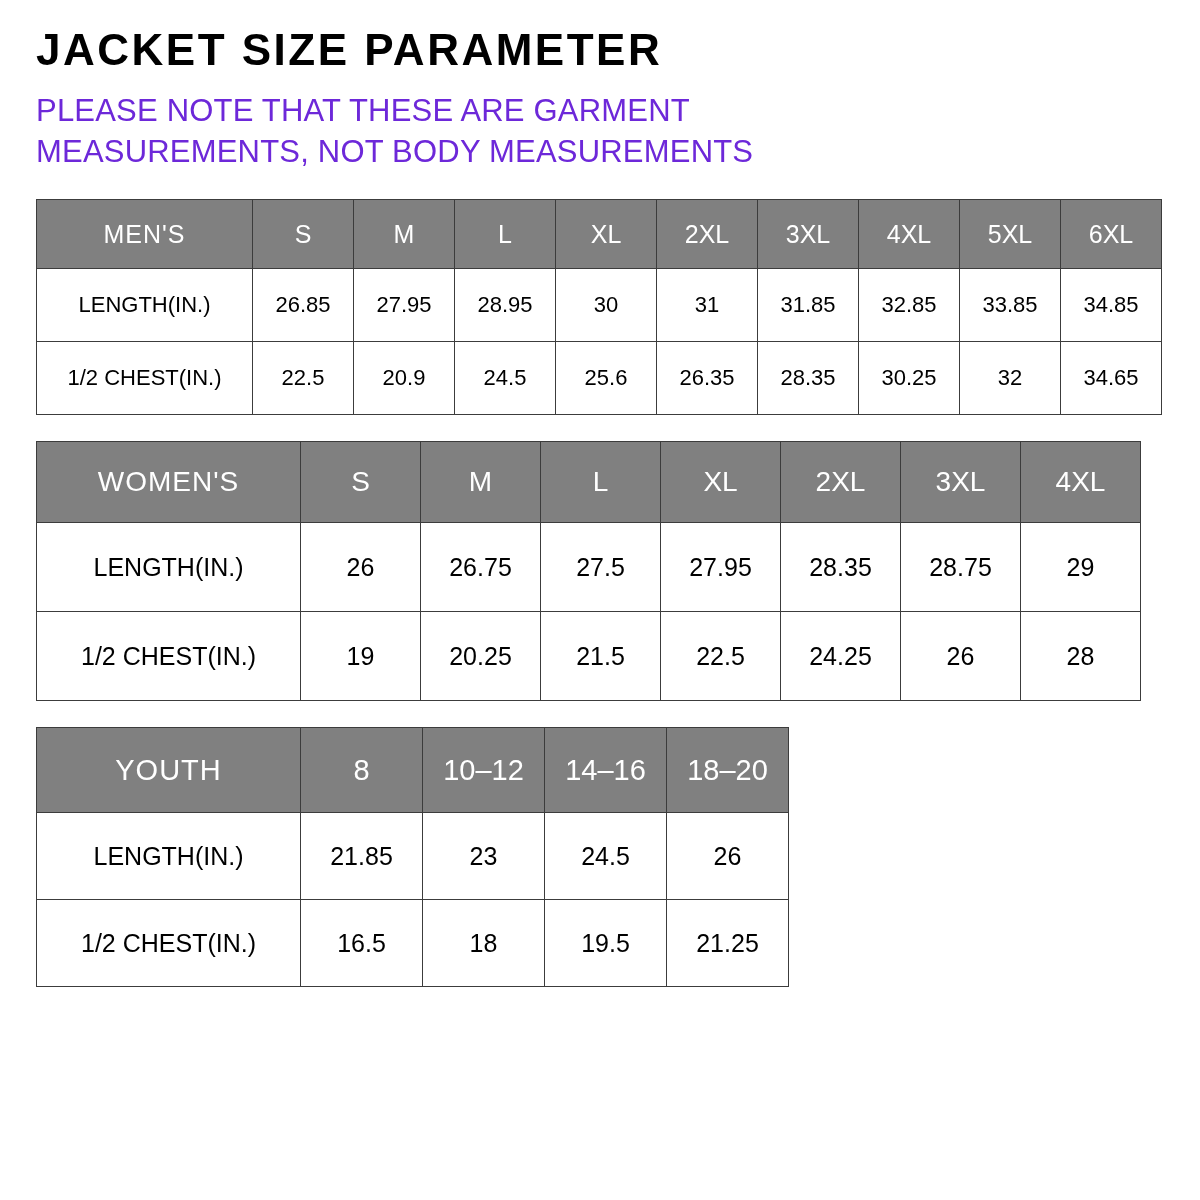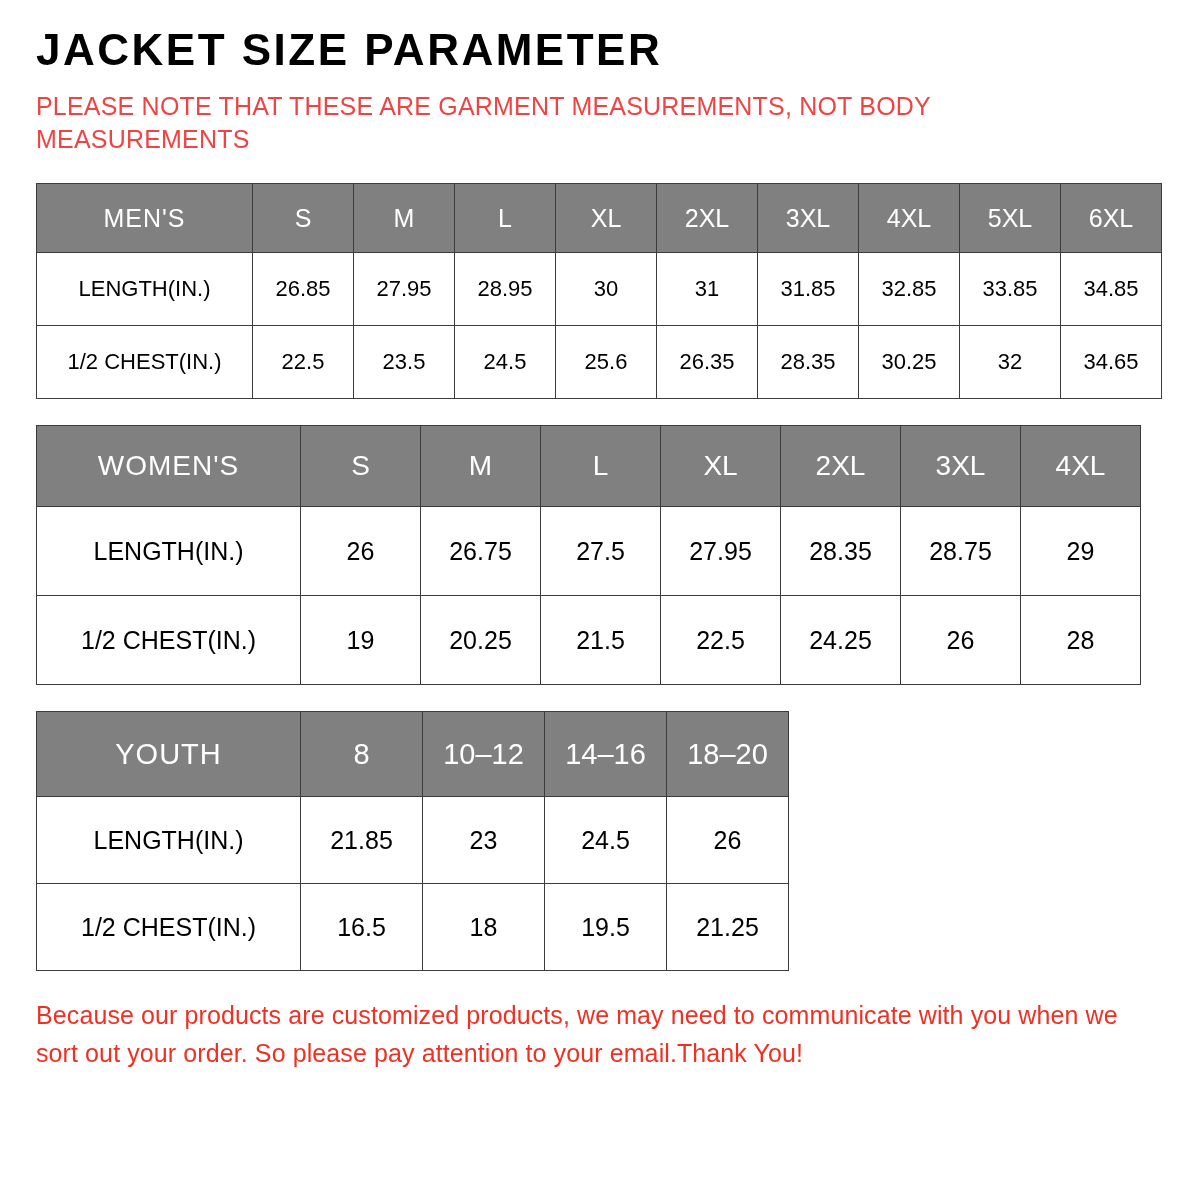--- a/index.html
+++ b/index.html
@@ -23,22 +23,22 @@
   }
   .title {
     font-size: 44px;
     font-weight: bold;
     letter-spacing: 2.5px;
     line-height: 1.08;
     margin: 0 0 16px 0;
     color: #000;
   }
   .note-red {
-    color: #ef4444;
-    font-size: 25px;
+    color: #6d28d9;
+    font-size: 31px;
     line-height: 1.35;
     letter-spacing: 0.2px;
     margin: 0 0 26px 0;
     max-width: 910px;
   }
   table.size {
     border-collapse: collapse;
     width: auto;
     margin: 16px 0 26px 0;
     table-layout: fixed;
@@ -142,21 +142,21 @@
         <td>30</td>
         <td>31</td>
         <td>31.85</td>
         <td>32.85</td>
         <td>33.85</td>
         <td>34.85</td>
       </tr>
       <tr>
         <td class="rowhead">1/2 CHEST(IN.)</td>
         <td>22.5</td>
-        <td>23.5</td>
+        <td>20.9</td>
         <td>24.5</td>
         <td>25.6</td>
         <td>26.35</td>
         <td>28.35</td>
         <td>30.25</td>
         <td>32</td>
         <td>34.65</td>
       </tr>
     </tbody>
   </table>
@@ -236,15 +236,14 @@
       <tr>
         <td class="rowhead">1/2 CHEST(IN.)</td>
         <td>16.5</td>
         <td>18</td>
         <td>19.5</td>
         <td>21.25</td>
       </tr>
     </tbody>
   </table>
 
-  <p class="footer-red">Because our products are customized products, we may need to communicate with you when we sort out your order. So please pay attention to your email.Thank You!</p>
 
 </div>
 
 </body></html>

